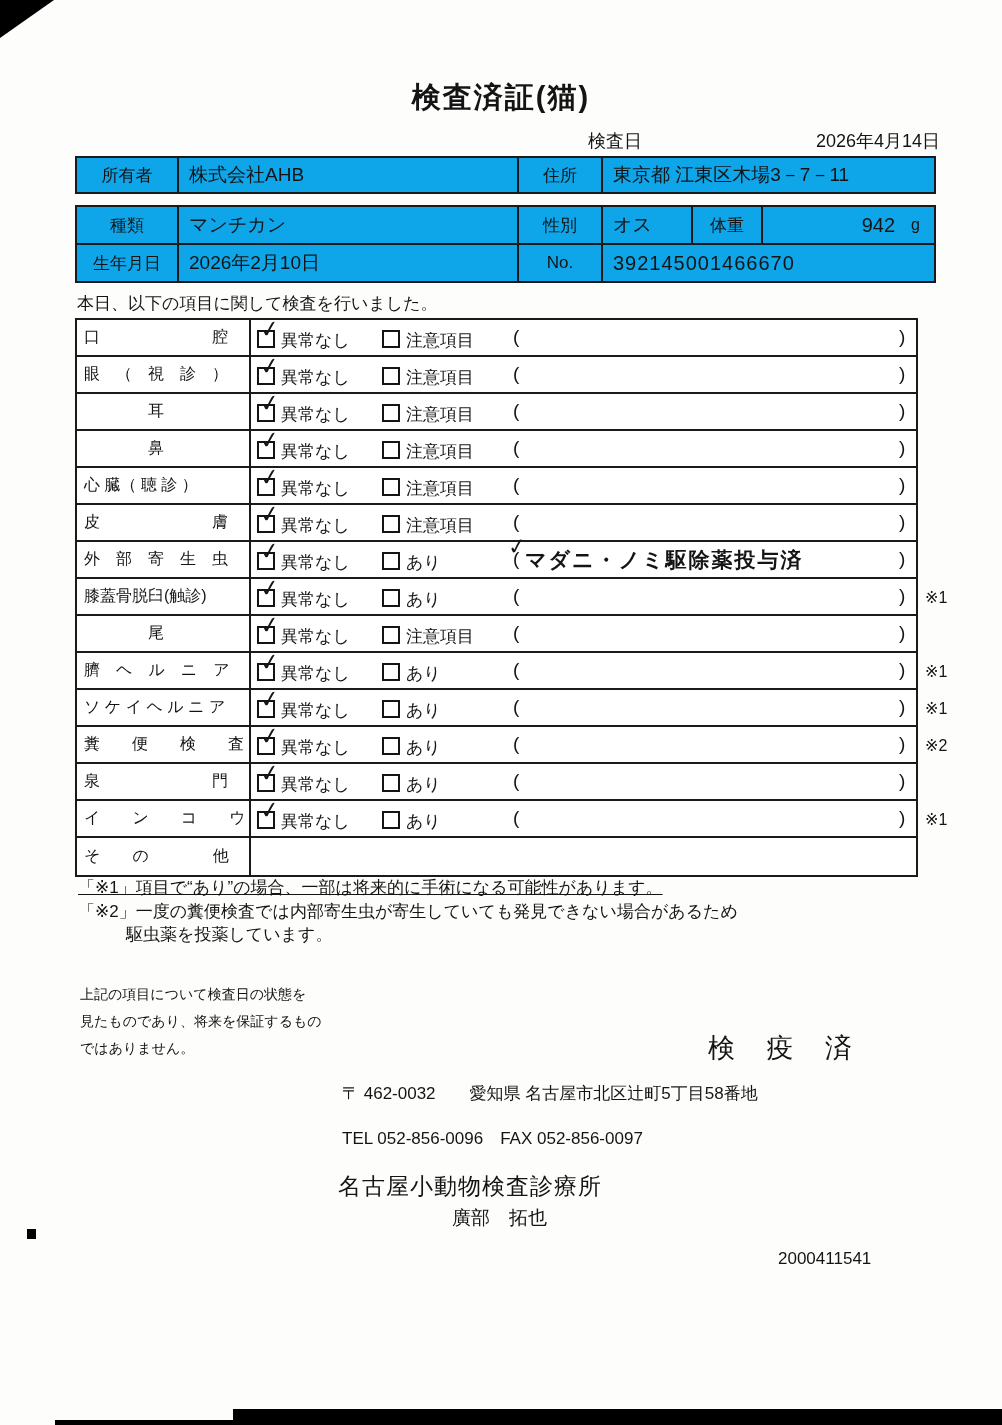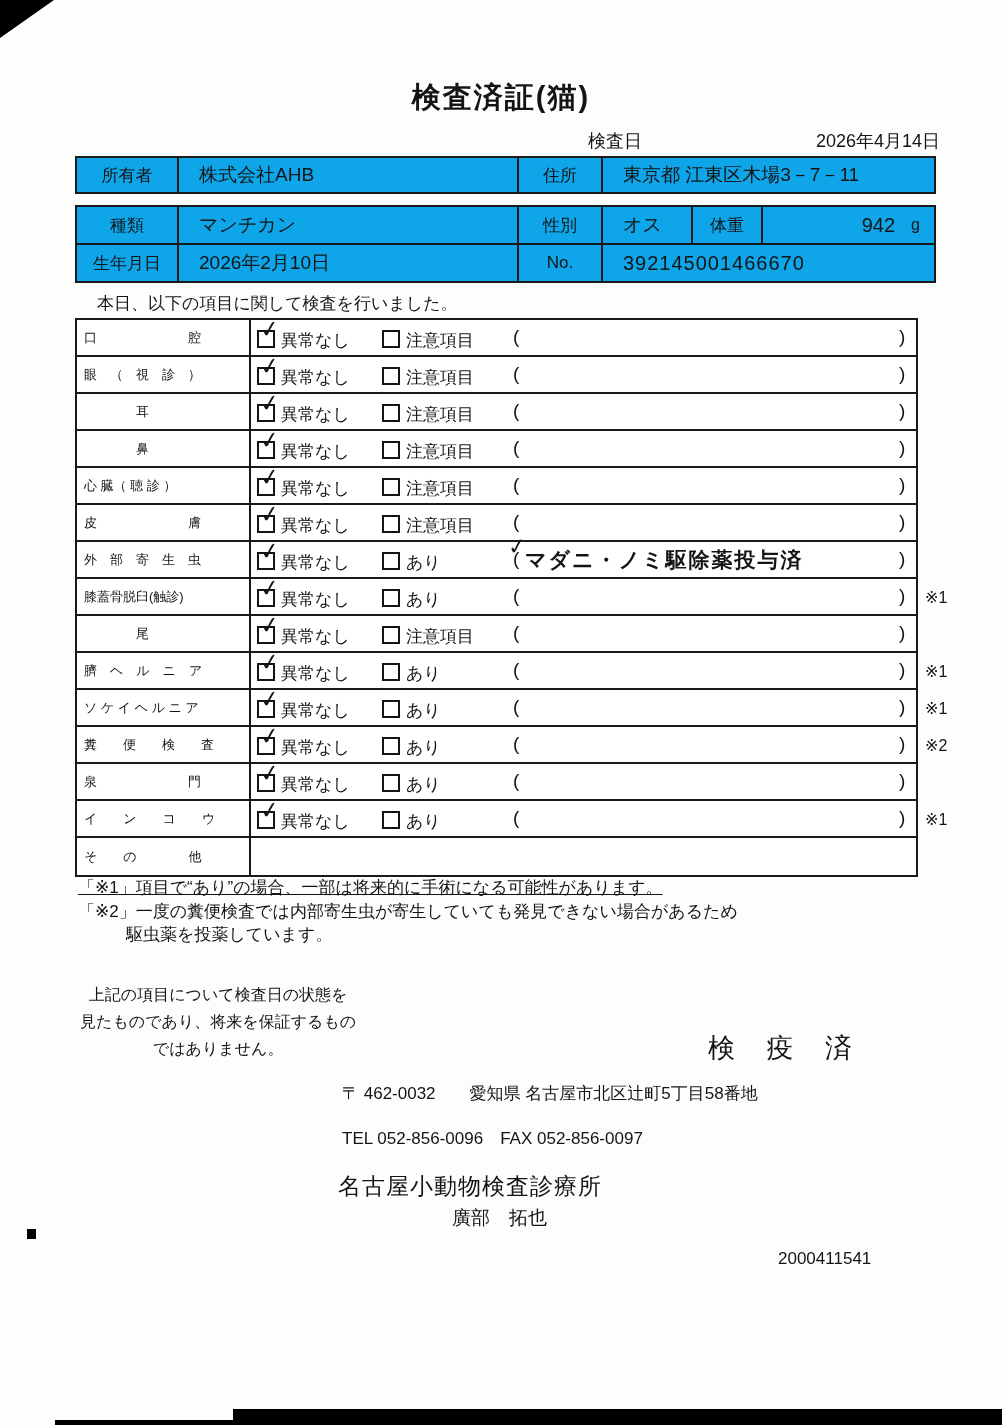--- a/index.html
+++ b/index.html
@@ -8,48 +8,48 @@
   .abs{position:absolute;}
   
   .title{left:0;right:0;top:78px;text-align:center;font-size:29px;font-weight:600;letter-spacing:2px;}
   .date-label{left:588px;top:129px;font-size:18px;font-family:Liberation Serif, serif;}
   .date-value{right:62px;top:129px;font-size:18px;}
   
   .grid{display:grid;border:2px solid #1a1a1a;box-sizing:border-box;background:#0ea5e9;}
   .grid .cell{border-left:2px solid #1a1a1a;display:flex;align-items:center;box-sizing:border-box;overflow:hidden;}
   .grid .cell:first-child{border-left:none;}
   .lab{justify-content:center;font-size:17px;}
-  .val{padding-left:20px;font-size:19px;white-space:nowrap;}
+  .val{padding-left:10px;font-size:19px;white-space:nowrap;}
   .t1{left:75px;top:156px;width:861px;height:38px;grid-template-columns:100px 340px 84px 333px;}
   .t2a{left:75px;top:205px;width:861px;height:40px;grid-template-columns:100px 340px 84px 90px 70px 173px;}
   .t2b{left:75px;top:245px;width:861px;height:38px;grid-template-columns:100px 340px 84px 333px;border-top:none;}
   .wval{justify-content:flex-end;padding-right:14px;font-size:20px;}
   .unit{font-size:16px;margin-left:16px;}
   .noval{font-size:20px;letter-spacing:1px;}
-  .intro{left:77px;top:292px;font-size:17px;margin-left:20px;}
+  .intro{left:77px;top:292px;font-size:17px;}
   
   .itable{left:75px;top:318px;width:843px;border:2px solid #1a1a1a;box-sizing:border-box;background:#fff;}
   .irow{position:relative;height:37px;border-bottom:2px solid #1a1a1a;box-sizing:border-box;}
   #irows .irow:last-child{border-bottom:none;}
   .ilabel{position:absolute;left:0;top:0;bottom:0;width:174px;border-right:2px solid #1a1a1a;
-          display:flex;align-items:center;padding-left:7px;font-size:13px;white-space:pre;box-sizing:border-box;}
+          display:flex;align-items:center;padding-left:7px;font-size:16px;white-space:pre;box-sizing:border-box;}
   .c1,.c2{position:absolute;top:8px;white-space:nowrap;font-size:17px;}
   .c1{left:180px;} .c2{left:305px;}
   .box{display:inline-block;width:14px;height:14px;border:2px solid #141414;position:relative;top:2px;margin-right:6px;}
   .tick{position:absolute;left:1px;top:-14px;font-size:23px;line-height:1;transform:rotate(-8deg);}
   .ptick{position:absolute;left:431px;top:-6px;font-size:22px;line-height:1;transform:rotate(-8deg);}
   .popen{position:absolute;left:436px;top:6px;font-size:19px;}
   .pclose{position:absolute;left:822px;top:6px;font-size:19px;}
   .pstamp{position:absolute;left:448px;top:4px;font-size:21px;font-weight:700;letter-spacing:2px;white-space:nowrap;}
   .inote{position:absolute;left:848px;top:9px;font-size:16px;white-space:nowrap;}
   
   .fn1{left:78px;top:876px;font-size:17px;text-decoration:underline;}
   .fn2{left:78px;top:900px;font-size:17px;}
   .fn3{left:126px;top:923px;font-size:17px;}
-  .disc{left:80px;top:981px;font-size:16px;line-height:27px;text-align:center;}
+  .disc{left:80px;top:981px;font-size:14px;line-height:27px;}
   .stamp{left:708px;top:1030px;font-size:27px;letter-spacing:12px;font-weight:500;}
   .postal{left:342px;top:1082px;font-size:17px;}
   .tel{left:342px;top:1127px;font-size:17px;}
   .clinic{left:338px;top:1171px;font-size:23px;font-weight:500;letter-spacing:1px;}
   .person{left:452px;top:1205px;font-size:19px;}
   .serial{left:778px;top:1249px;font-size:17px;}
   
   .corner{left:0;top:0;width:54px;height:38px;background:#000;clip-path:polygon(0 0,100% 0,0 100%);}
   .edgemark{left:27px;top:1229px;width:9px;height:10px;background:#000;}
   .bar1{left:233px;right:0;bottom:0;height:16px;background:#000;}

